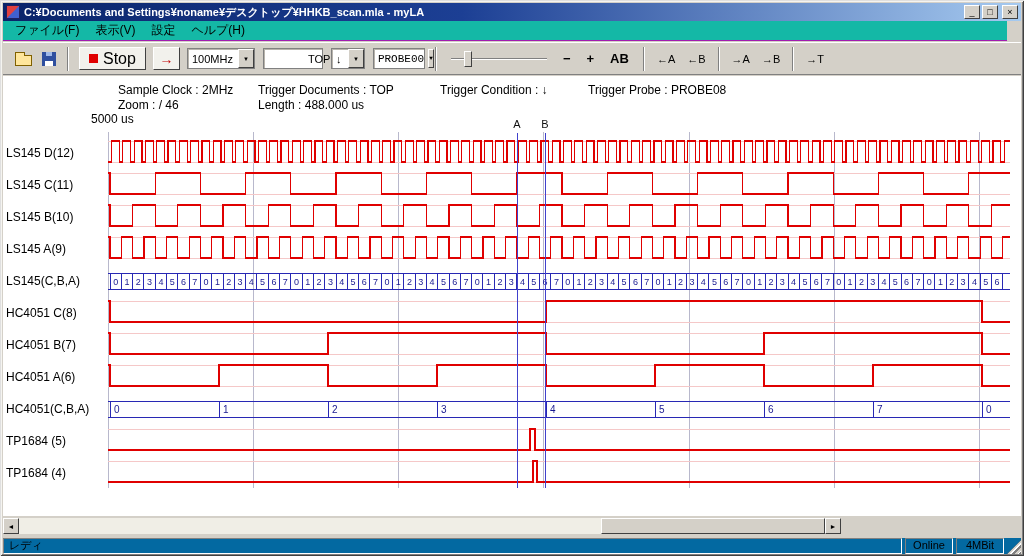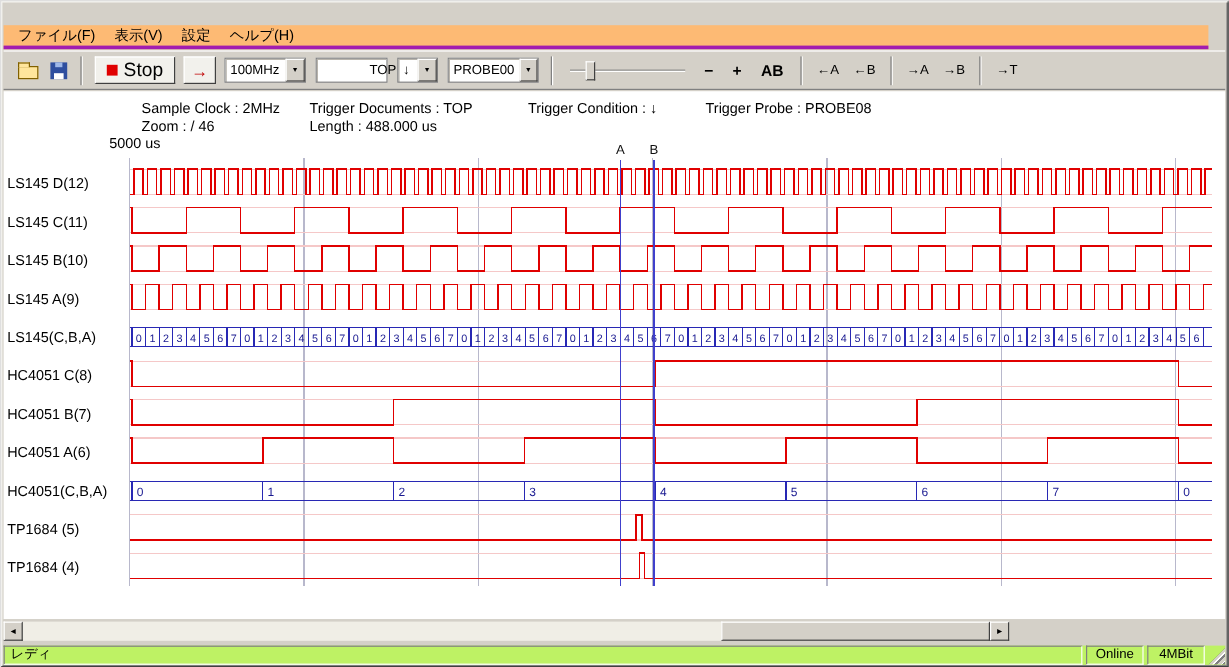--- a/index.html
+++ b/index.html
@@ -15,23 +15,23 @@
   .app-icon{width:14px;height:14px;flex:0 0 14px;border:1px solid #202060;
     background:linear-gradient(135deg,#e04040 0 49%,#4060d0 51% 100%);}
   .title-text{color:#fff;font-size:11px;font-weight:bold;margin-left:4px;flex:1;
     white-space:nowrap;overflow:hidden;}
   .win-btns{display:flex;gap:2px;}
   .wbtn{width:16px;height:14px;background:#d4d0c8;border:1px solid;
     border-color:#fff #404040 #404040 #fff;font-size:9px;line-height:11px;
     text-align:center;padding:0;font-family:"Liberation Sans",sans-serif;}
   .wbtn.close{margin-left:2px;}
   
-  .menubar{position:absolute;left:3px;top:21px;right:17px;height:20px;background:#fdba74;
+  .menubar{position:absolute;left:3px;top:21px;right:17px;height:20px;background:#14b8a6;
     display:flex;align-items:center;font-size:12px;padding-left:4px;
-    border-bottom:3px solid #a21caf;}
+    border-bottom:1px solid #a21caf;}
   .menu-item{padding:2px 8px;cursor:default;}
   
   .toolbar{position:absolute;left:3px;top:42px;right:3px;height:33px;background:#d4d0c8;
     border-top:1px solid #fff;border-bottom:1px solid #808080;
     display:flex;align-items:center;padding-left:8px;font-size:11px;}
   .tsep{width:2px;height:24px;border-left:1px solid #808080;border-right:1px solid #fff;margin:0 6px;}
   .icon-btn{width:25px;height:24px;display:inline-flex;align-items:center;justify-content:center;
     background:transparent;border:1px solid transparent;}
   .folder-icon{position:relative;width:17px;height:11px;background:#ffe69c;border:1px solid #806000;margin-top:3px;}
   .folder-icon::before{content:"";position:absolute;left:-1px;top:-4px;width:8px;height:3px;
@@ -46,21 +46,21 @@
   .run-btn{width:27px;height:23px;margin:0 3px;background:#f2f1ec;border:1px solid;
     border-color:#fff #404040 #404040 #fff;color:#c00000;font-weight:bold;font-size:14px;
     line-height:18px;font-family:"Liberation Sans",sans-serif;}
   .combo{height:21px;background:#fff;border:1px solid #808080;
     box-shadow:inset 1px 1px 0 #b8b4ac;display:inline-flex;align-items:center;
     justify-content:space-between;margin:0 4px;font-size:11px;}
   .combo-val{padding:0 4px;white-space:nowrap;}
   .combo-arrow{width:16px;height:19px;background:#d4d0c8;border:1px solid;
     border-color:#fff #404040 #404040 #fff;font-size:6px;display:inline-flex;
     align-items:center;justify-content:center;color:#000;}
-  .w-clock{width:68px;} .w-top{width:60px;padding-left:40px;} .w-edge{width:34px;} .w-probe{width:76px;}
+  .w-clock{width:68px;} .w-top{width:60px;padding-left:40px;} .w-edge{width:34px;} .w-probe{width:52px;font-family:Liberation Mono, monospace;}
   .slider{position:relative;width:96px;height:20px;margin:0 8px;}
   .slider-track{position:absolute;left:0;right:0;top:9px;height:0;
     border-top:1px solid #808080;border-bottom:1px solid #fff;}
   .slider-thumb{position:absolute;left:13px;top:2px;width:8px;height:16px;background:#d4d0c8;
     border:1px solid;border-color:#fff #404040 #404040 #fff;}
   .flat{background:none;border:1px solid transparent;font-size:13px;font-weight:bold;
     padding:2px 5px;margin:0 2px;font-family:"Liberation Sans",sans-serif;}
   .flat.nav{font-size:11px;font-weight:normal;padding:3px 3px;}
   
   .content{position:absolute;left:3px;top:76px;width:1018px;height:440px;background:#ffffff;}
@@ -68,38 +68,47 @@
   
   .scrollband{position:absolute;left:3px;top:516px;width:1018px;height:21px;background:#d4d0c8;}
   .hscroll{position:absolute;left:0;top:2px;width:838px;height:16px;background:#f0eee6;}
   .scroll-btn{position:absolute;top:0;width:16px;height:16px;background:#d4d0c8;border:1px solid;
     border-color:#fff #404040 #404040 #fff;font-size:7px;line-height:13px;text-align:center;padding:0;
     font-family:"Liberation Sans",sans-serif;}
   .scroll-btn.left{left:0;} .scroll-btn.right{left:822px;}
   .scroll-thumb{position:absolute;left:598px;top:0;width:224px;height:16px;background:#d4d0c8;
     border:1px solid;border-color:#fff #404040 #404040 #fff;}
   
-  .statusbar{position:absolute;left:3px;top:538px;width:1018px;height:16px;background:#bef264;
+  .statusbar{position:absolute;left:3px;top:538px;width:1018px;height:16px;background:#0369a1;
     display:flex;gap:3px;font-size:11px;}
   .spanel{border:1px solid;border-color:#808080 #fff #fff #808080;padding:0 5px;line-height:13px;
     white-space:nowrap;}
   .spanel.main{flex:1;}
   .spanel.small{width:48px;text-align:center;}
   .grip{width:14px;height:14px;align-self:flex-end;
     background:repeating-linear-gradient(135deg,#d4d0c8 0 2px,#ffffff 2px 3px,#808080 3px 5px);
     clip-path:polygon(100% 0,100% 100%,0 100%);}
   
   #wave-svg{position:absolute;left:0;top:0;width:1024px;height:556px;pointer-events:none;}
   #wave-svg text{font-family:"Liberation Sans",sans-serif;}
 </style>
 </head>
 <body>
 
 <div class="app">
 
+  <div class="titlebar">
+    <span class="app-icon"></span>
+    <span class="title-text">C:¥Documents and Settings¥noname¥デスクトップ¥HHKB_scan.mla - myLA</span>
+    <span class="win-btns">
+      <button class="wbtn">_</button>
+      <button class="wbtn">□</button>
+      <button class="wbtn close">×</button>
+    </span>
+  </div>
 
   <div class="menubar">
     <span class="menu-item">ファイル(F)</span>
     <span class="menu-item">表示(V)</span>
     <span class="menu-item">設定</span>
     <span class="menu-item">ヘルプ(H)</span>
   </div>
 
   <div class="toolbar">
     <span class="icon-btn">

